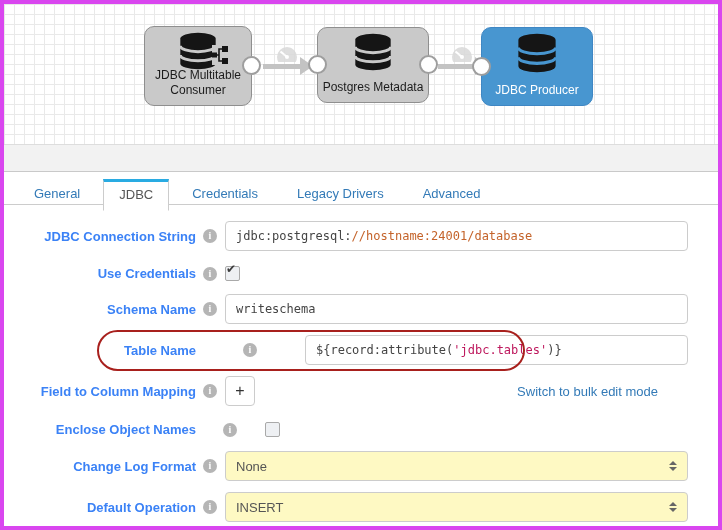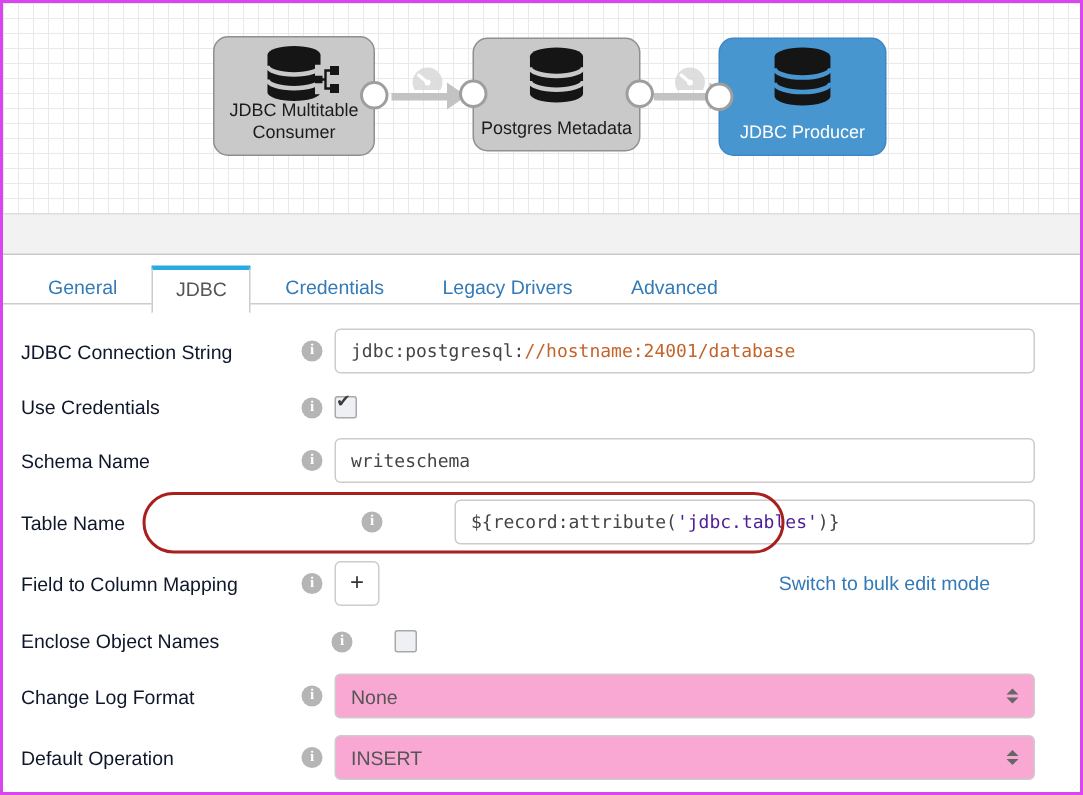--- a/index.html
+++ b/index.html
@@ -1,16 +1,16 @@
 <!DOCTYPE html>
 <html><head>
 <meta charset="utf-8">
 <style>
   html,body{margin:0;padding:0;background:#fff;font-family:"Liberation Sans",sans-serif;}
-  .frame{position:relative;width:722px;height:530px;box-sizing:border-box;border:2px solid #d946ef;overflow:hidden;background:#fff;}
+  .frame{position:relative;width:722px;height:530px;box-sizing:border-box;border:4px solid #d946ef;overflow:hidden;background:#fff;}
 
   
   .canvas{position:relative;width:100%;height:140px;background:#fff;
     background-image:linear-gradient(#e9e9e9 1px,transparent 1px),linear-gradient(90deg,#e9e9e9 1px,transparent 1px);
     background-size:10px 10px;}
   .node{position:absolute;border-radius:10px;box-sizing:border-box;}
   .node.gray{background:#c9c9c9;border:1px solid #8f8f8f;}
   .node.blue{background:#4896d0;border:1px solid #3f87c4;}
   .node-icon{position:absolute;top:5px;left:0;right:0;display:flex;justify-content:center;}
   .node.gray .db-gap{stroke:#c9c9c9;}
@@ -30,31 +30,31 @@
   .strip{width:100%;height:28px;background:#f2f2f2;border-top:1px solid #ddd;border-bottom:1px solid #c9c9c9;box-sizing:border-box;}
 
   
   .panel{position:relative;background:#fff;height:358px;}
   .tabs{display:flex;align-items:center;padding:12px 0 0 14px;border-bottom:1px solid #ccc;height:33px;box-sizing:border-box;}
   .tab{font-size:13px;color:#337ab7;padding:7px 15px 8px 15px;margin-right:7px;cursor:pointer;border:1px solid transparent;}
   .tab.active{color:#555;background:#fff;border:1px solid #ccc;border-top:3px solid #29abe2;border-bottom:1px solid #fff;margin-bottom:-1px;padding-top:5px;}
 
   .form{padding-top:0;}
   .row{display:flex;align-items:center;padding-left:12px;position:relative;}
-  .label-cell{width:180px;text-align:left;font-size:13px;font-weight:normal;color:#0f172a;flex:none;}
+  .label-cell{width:180px;text-align:right;font-size:13px;font-weight:bold;color:#3b82f6;flex:none;}
   .info{flex:none;width:14px;height:14px;border-radius:50%;background:#b5b5b5;color:#fff;font-size:10px;font-weight:bold;text-align:center;line-height:14px;margin:0 8px 0 7px;font-family:"Liberation Serif",serif;}
   .control{flex:1;margin-right:30px;position:relative;}
   .tbox{height:30px;box-sizing:border-box;border:1px solid #ccc;border-radius:4px;background:#fff;display:flex;align-items:center;padding:0 10px;font-family:"DejaVu Sans Mono",monospace;font-size:12px;color:#444;white-space:pre;}
   .hl-url{color:#c4632a;}
-  .hl-str{color:#4c1d95;}
+  .hl-str{color:#be185d;}
   .checkbox{width:13px;height:13px;border:1px solid #a9a9a9;border-radius:2px;background:#eef0f3;position:relative;}
   .checkbox.checked .mark{position:absolute;top:-5px;left:0px;font-size:12px;color:#3c3c3c;}
   .plus-btn{width:30px;height:30px;box-sizing:border-box;border:1px solid #ccc;border-radius:4px;background:#fff;font-size:16px;color:#333;display:flex;align-items:center;justify-content:center;}
   .bulk-link{position:absolute;right:30px;top:50%;transform:translateY(-50%);font-size:13px;color:#337ab7;cursor:pointer;}
-  .select{height:30px;box-sizing:border-box;border:1px solid #ccc;border-radius:4px;background:#f9a8d4;display:flex;align-items:center;padding:0 10px;font-size:13px;color:#555;position:relative;}
+  .select{height:30px;box-sizing:border-box;border:1px solid #ccc;border-radius:4px;background:#fef9c3;display:flex;align-items:center;padding:0 10px;font-size:13px;color:#555;position:relative;}
   .stepper{position:absolute;right:10px;top:50%;transform:translateY(-50%);display:flex;flex-direction:column;gap:2px;}
   .stepper .up{width:0;height:0;border-left:4px solid transparent;border-right:4px solid transparent;border-bottom:4px solid #666;}
   .stepper .down{width:0;height:0;border-left:4px solid transparent;border-right:4px solid transparent;border-top:4px solid #666;}
   .annotation{position:absolute;left:93px;top:-5px;width:428px;height:41px;border:2px solid #a8201d;border-radius:21px;pointer-events:none;box-sizing:border-box;}
 
   
   .r1{margin-top:16px;} .r2{margin-top:15px;} .r3{margin-top:13px;} .r4{margin-top:11px;gap:40px;}
   .r5{margin-top:11px;} .r6{margin-top:16px;gap:20px;} .r7{margin-top:14px;} .r8{margin-top:11px;}
 </style>
 </head>

